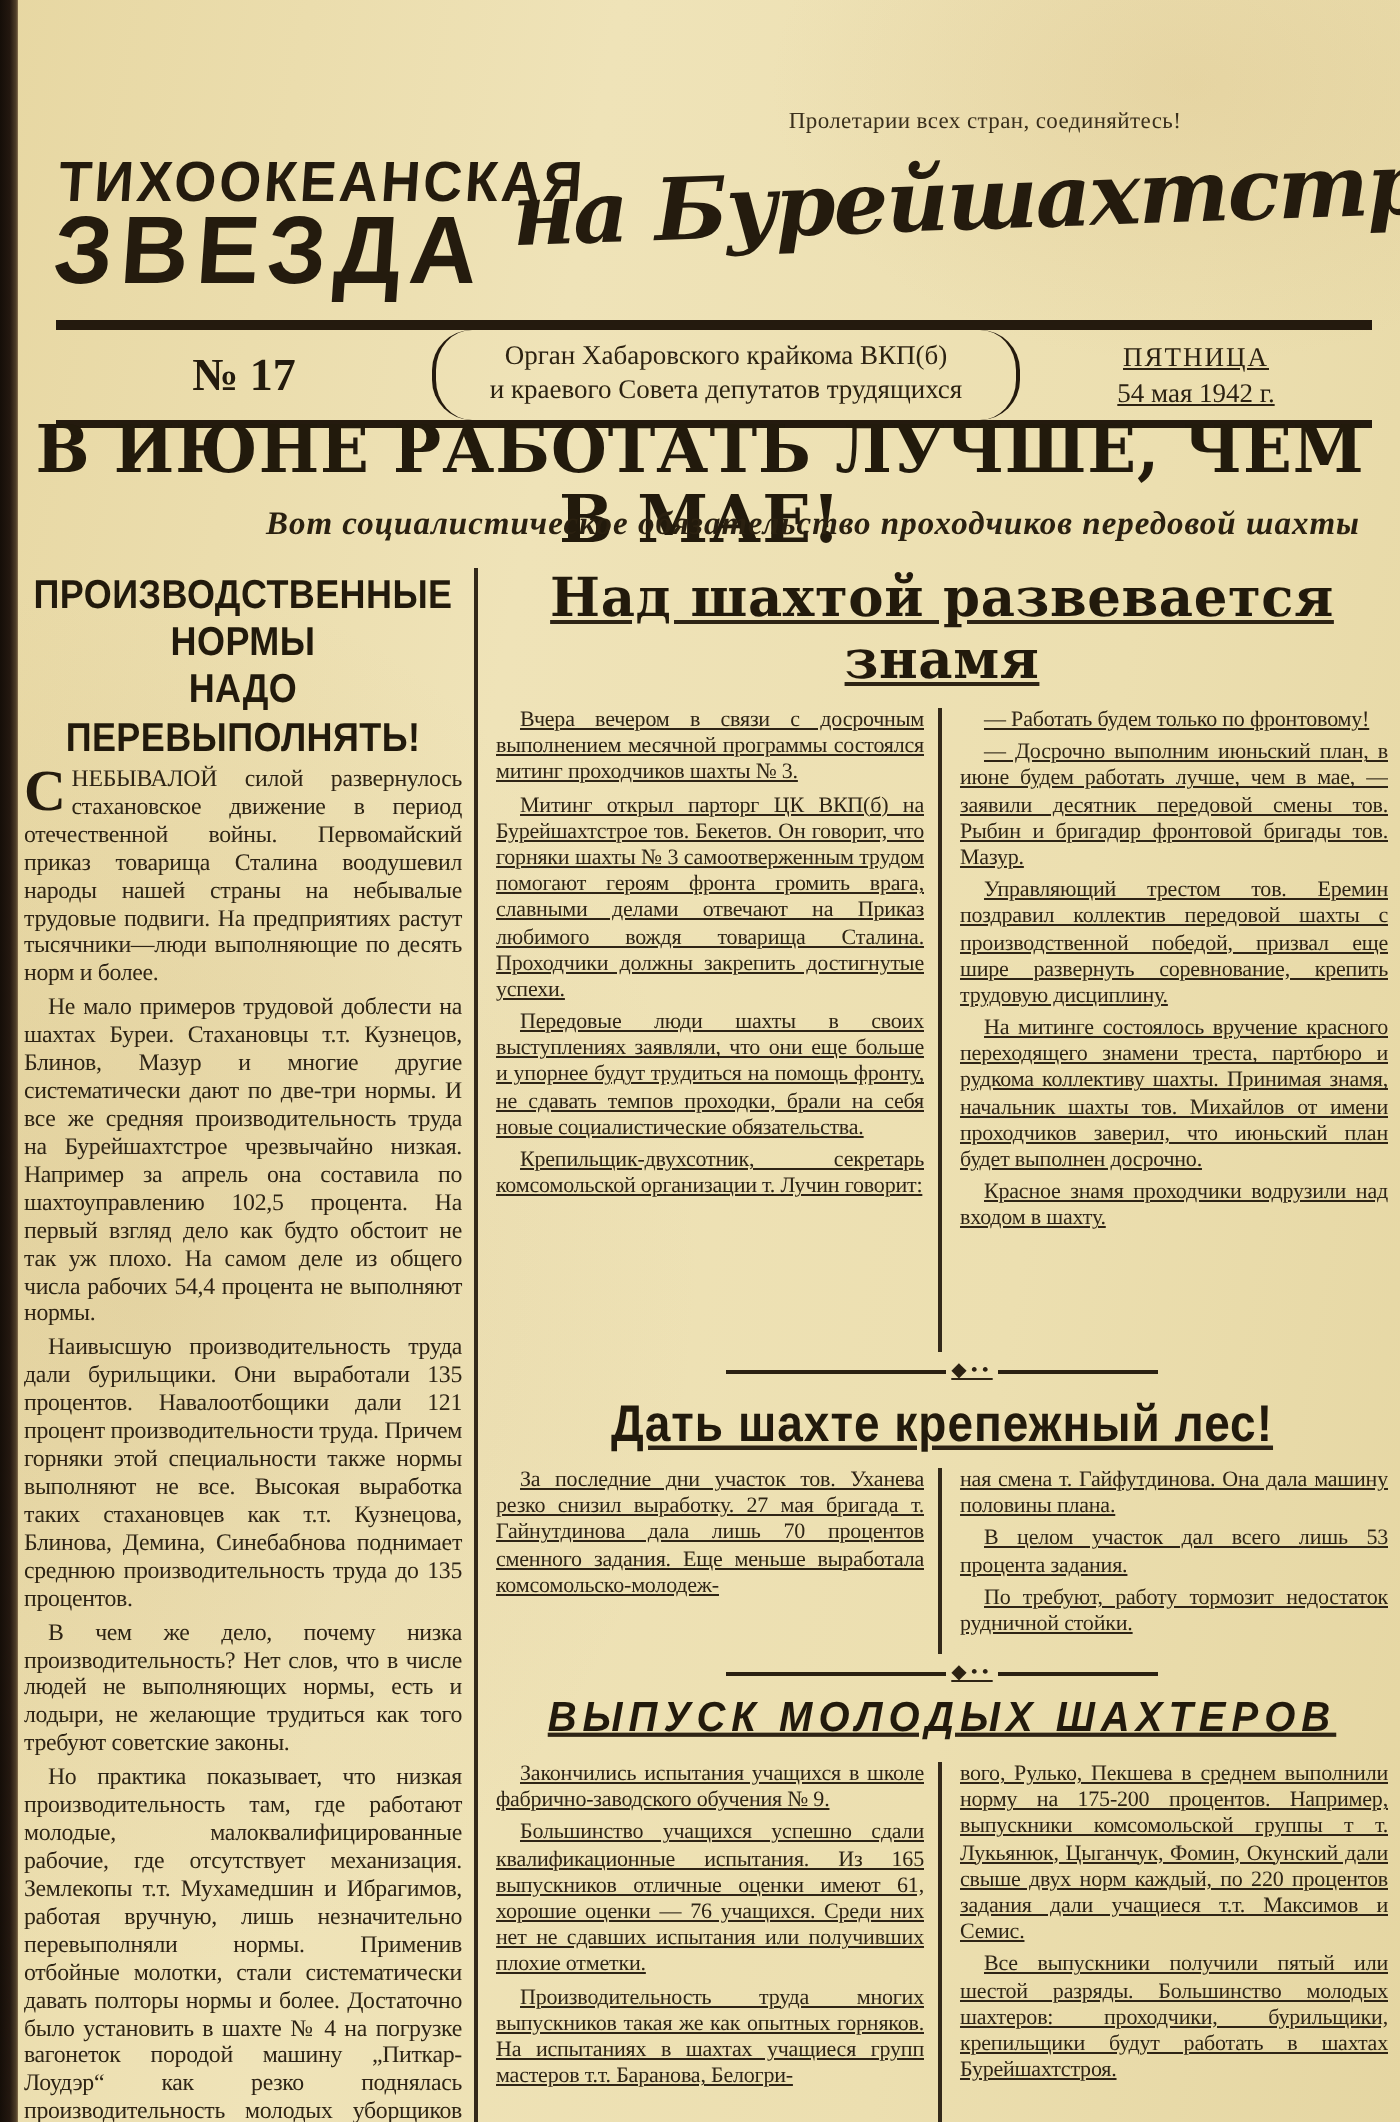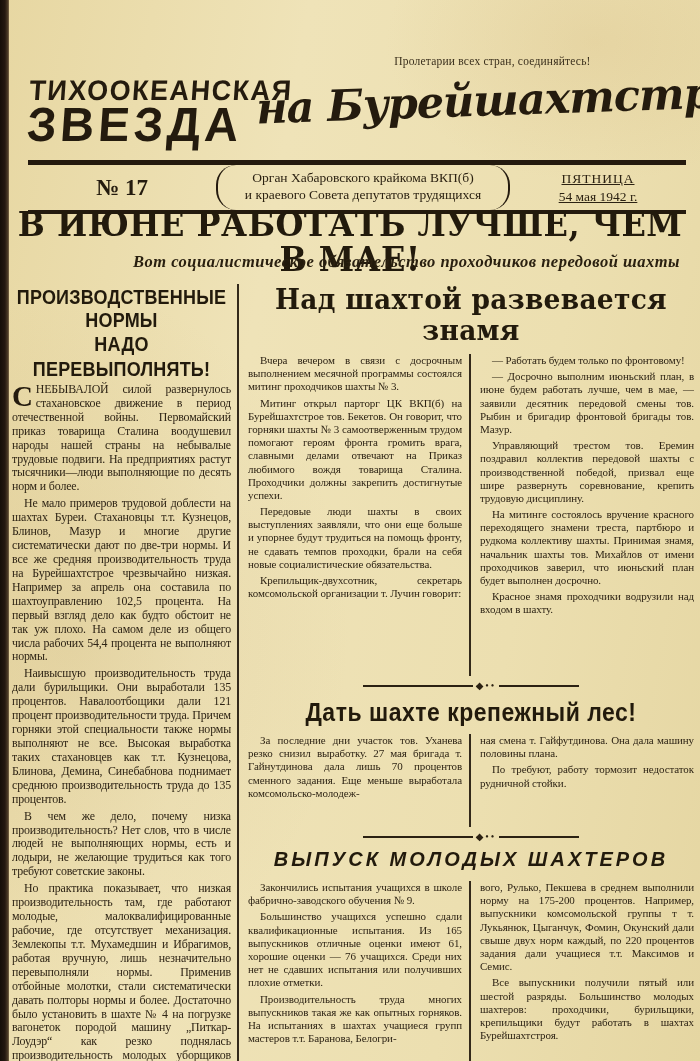--- a/index.html
+++ b/index.html
@@ -54,21 +54,21 @@
     font-family:"DejaVu Serif",serif;font-weight:bold;font-size:33px;
     letter-spacing:.5px;color:#221a0c;transform:scaleX(.97);line-height:1.05;
   }
   .subheadline{
     position:absolute;left:10px;top:252px;width:670px;text-align:right;
     font-style:italic;font-weight:bold;font-size:16.5px;color:#2a2010;letter-spacing:.5px;
   }
   
   .content{position:absolute;left:9px;top:284px;width:685px;height:777px;display:flex;}
   .left-col{width:219px;border-right:2px solid #33291a;padding:0 6px 0 3px;overflow:hidden;}
-  .right-area{flex:1;padding-left:9px;overflow:hidden;}
+  .right-area{flex:1;padding-left:9px;overflow:hidden;text-decoration:underline;}
   
   p.bp{
     margin:0 0 3px 0;font-size:11.9px;line-height:1.17;text-align:justify;
     text-indent:12px;letter-spacing:-.15px;color:#2e2415;
   }
   .right-area p.bp{font-size:11px;line-height:1.2;letter-spacing:-.1px;}
   p.bp.nohy{text-indent:0;}
   .dropcap{
     float:left;font-size:29px;line-height:.82;font-weight:bold;
     padding:2px 3px 0 0;color:#241b0e;
@@ -183,20 +183,21 @@
       </div>
 
       <div>
         <div class="timber-title">Дать шахте крепежный лес!</div>
         <div class="two-col timber-cols">
           <div class="c1">
             <p class="bp">За последние дни участок тов. Уханева резко снизил выработку. 27 мая бригада т. Гайнутдинова дала лишь 70 процентов сменного задания. Еще меньше выработала комсомольско-молодеж-</p>
           </div>
           <div class="c2">
             <p class="bp nohy">ная смена т. Гайфутдинова. Она дала машину половины плана.</p>
+            <p class="bp">В целом участок дал всего лишь 53 процента задания.</p>
             <p class="bp">По требуют, работу тормозит недостаток рудничной стойки.</p>
           </div>
         </div>
       </div>
 
       <div class="sep">
         <span class="ln l"></span>
           <span class="dots">◆••</span>
           <span class="ln r"></span>
       </div>

